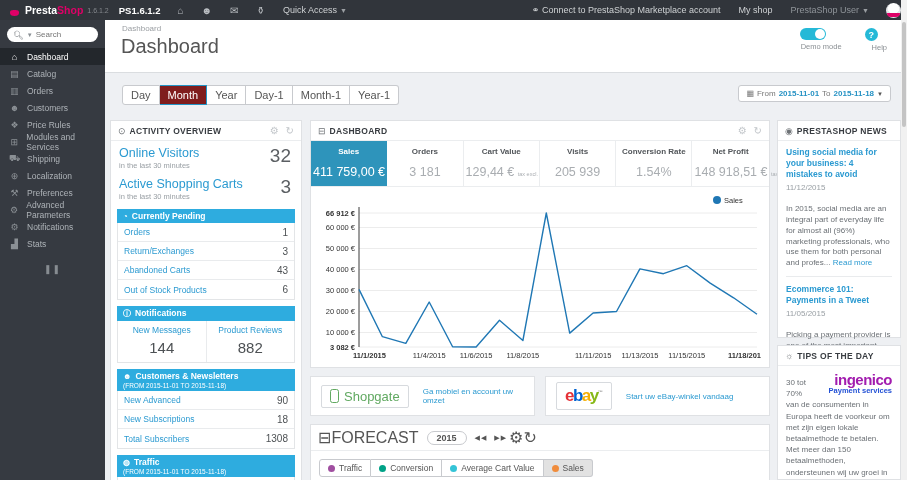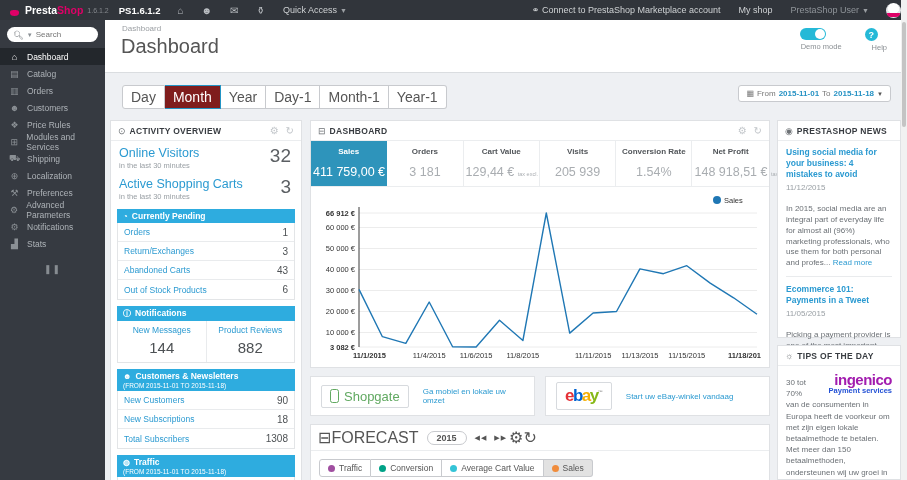--- a/index.html
+++ b/index.html
@@ -50,21 +50,21 @@
   .toggle { width:26px; height:12px; border-radius:7px; background:#25b9d7; position:relative; }
   .toggle::after { content:""; position:absolute; right:1px; top:1px; width:10px; height:10px; border-radius:50%; background:#fff; }
   .help-q { width:13px; height:13px; border-radius:50%; background:#25b9d7; color:#fff; font-size:9px; font-weight:bold;
             display:flex; align-items:center; justify-content:center; }
   .head-sub { font-size:7.5px; color:#8b9094;margin-left:16px; }
 
   
   .toolbar { position:absolute; left:105px; top:74px; width:796px; height:38px; }
   .tabs { position:absolute; left:17px; top:11px; display:flex; }
   .tab { background:#fff; border:1px solid #c8cace; border-left-width:0; padding:3px 8px;
-         font-size:14px; color:#555; cursor:pointer; }
+         font-size:11px; color:#555; cursor:pointer; }
   .tab:first-child { border-left-width:1px; border-radius:3px 0 0 3px; }
   .tab:last-child { border-radius:0 3px 3px 0; }
   .tab.active { background:#7f1d1d; border-color:#2294c5; color:#fff; }
   .daterange { position:absolute; right:10px; top:11px; background:#fff; border:1px solid #c8cace; border-radius:3px;
                height:17px; display:flex; align-items:center; gap:3px; padding:0 7px; font-size:8px; color:#777; cursor:pointer; }
   .daterange .cal { font-size:8px; color:#777; }
   .daterange b { color:#2692c4; }
   .daterange .caret { font-size:6px; color:#555; }
 
   
@@ -321,21 +321,21 @@
         <div class="nlabel">Product Reviews</div>
         <div class="nval">882</div>
       </div>
     </div>
 
     <div class="secbar"><span class="sico">☻</span><span>Customers &amp; Newsletters</span>
       <div class="srange">(FROM 2015-11-01 TO 2015-11-18)</div>
     </div>
     <div class="rows">
       <div class="rowline">
-          <span class="rlabel">New Customers</span>
+          <span class="rlabel">New Advanced</span>
           <span class="rval">90</span>
         </div>
       <div class="rowline">
           <span class="rlabel">New Subscriptions</span>
           <span class="rval">18</span>
         </div>
       <div class="rowline">
           <span class="rlabel">Total Subscribers</span>
           <span class="rval">1308</span>
         </div>
@@ -417,21 +417,21 @@
         <circle cx="404" cy="9" r="4" fill="#1f77b4"></circle>
         <text x="411" y="11.5" font-size="7.5" fill="#333">Sales</text>
       </svg>
   </div>
 
   <div class="panel adbox" id="ad-shopgate">
     <span class="logobox">
       <span class="sg-phone"></span>
       <span class="sg-word">Shopgate</span>
     </span>
-    <span class="ad-link">Ga mobiel en lokale uw omzet</span>
+    <span class="ad-link">Ga mobiel en account uw omzet</span>
   </div>
   <div class="panel adbox" id="ad-ebay">
     <span class="logobox">
       <span class="ebay-word"><span id="ebay-letters"><span style="color: rgb(229, 50, 56);">e</span><span style="color: rgb(0, 100, 210);">b</span><span style="color: rgb(245, 175, 2);">a</span><span style="color: rgb(134, 184, 23);">y</span></span><sup>™</sup></span>
     </span>
     <span class="ad-link">Start uw eBay-winkel vandaag</span>
   </div>
 
   <div class="panel" id="forecast">
     <div class="fc-head">

